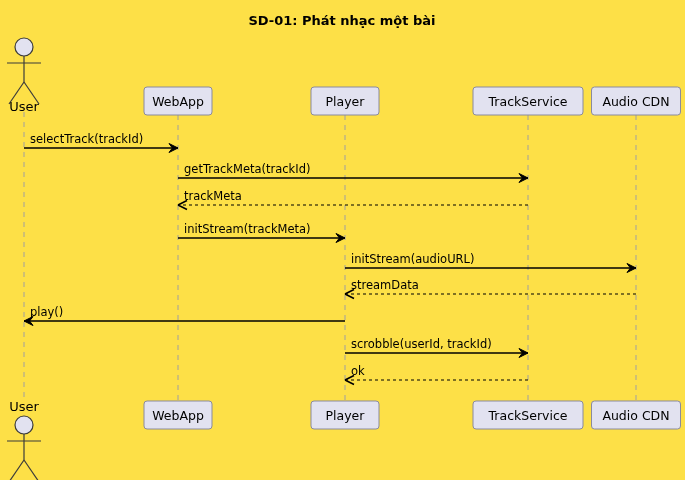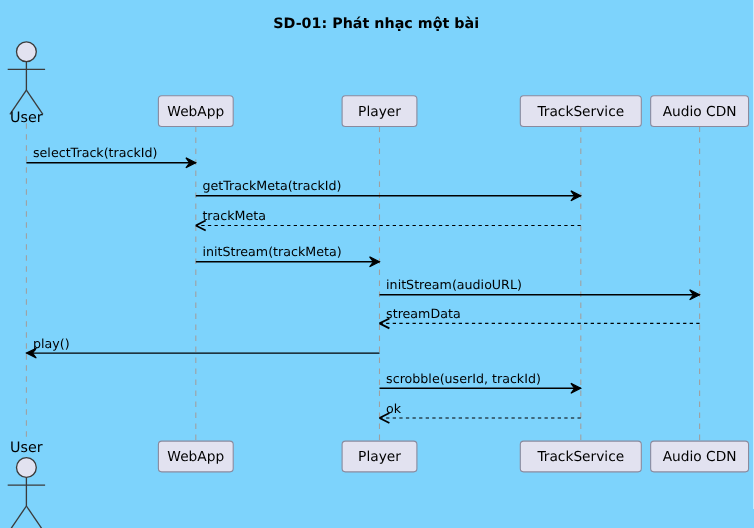--- a/index.html
+++ b/index.html
@@ -8,21 +8,21 @@
     padding: 0;
     background: #ffffff;
   }
   body {
     font-family: "DejaVu Sans", sans-serif;
   }
   #canvas {
     position: relative;
     width: 685px;
     height: 480px;
-    background: #7dd3fc;
+    background: #fde047;
     overflow: hidden;
   }
   #diagram-svg {
     position: absolute;
     left: 0;
     top: 0;
     width: 685px;
     height: 480px;
   }
   .diagram-title {

